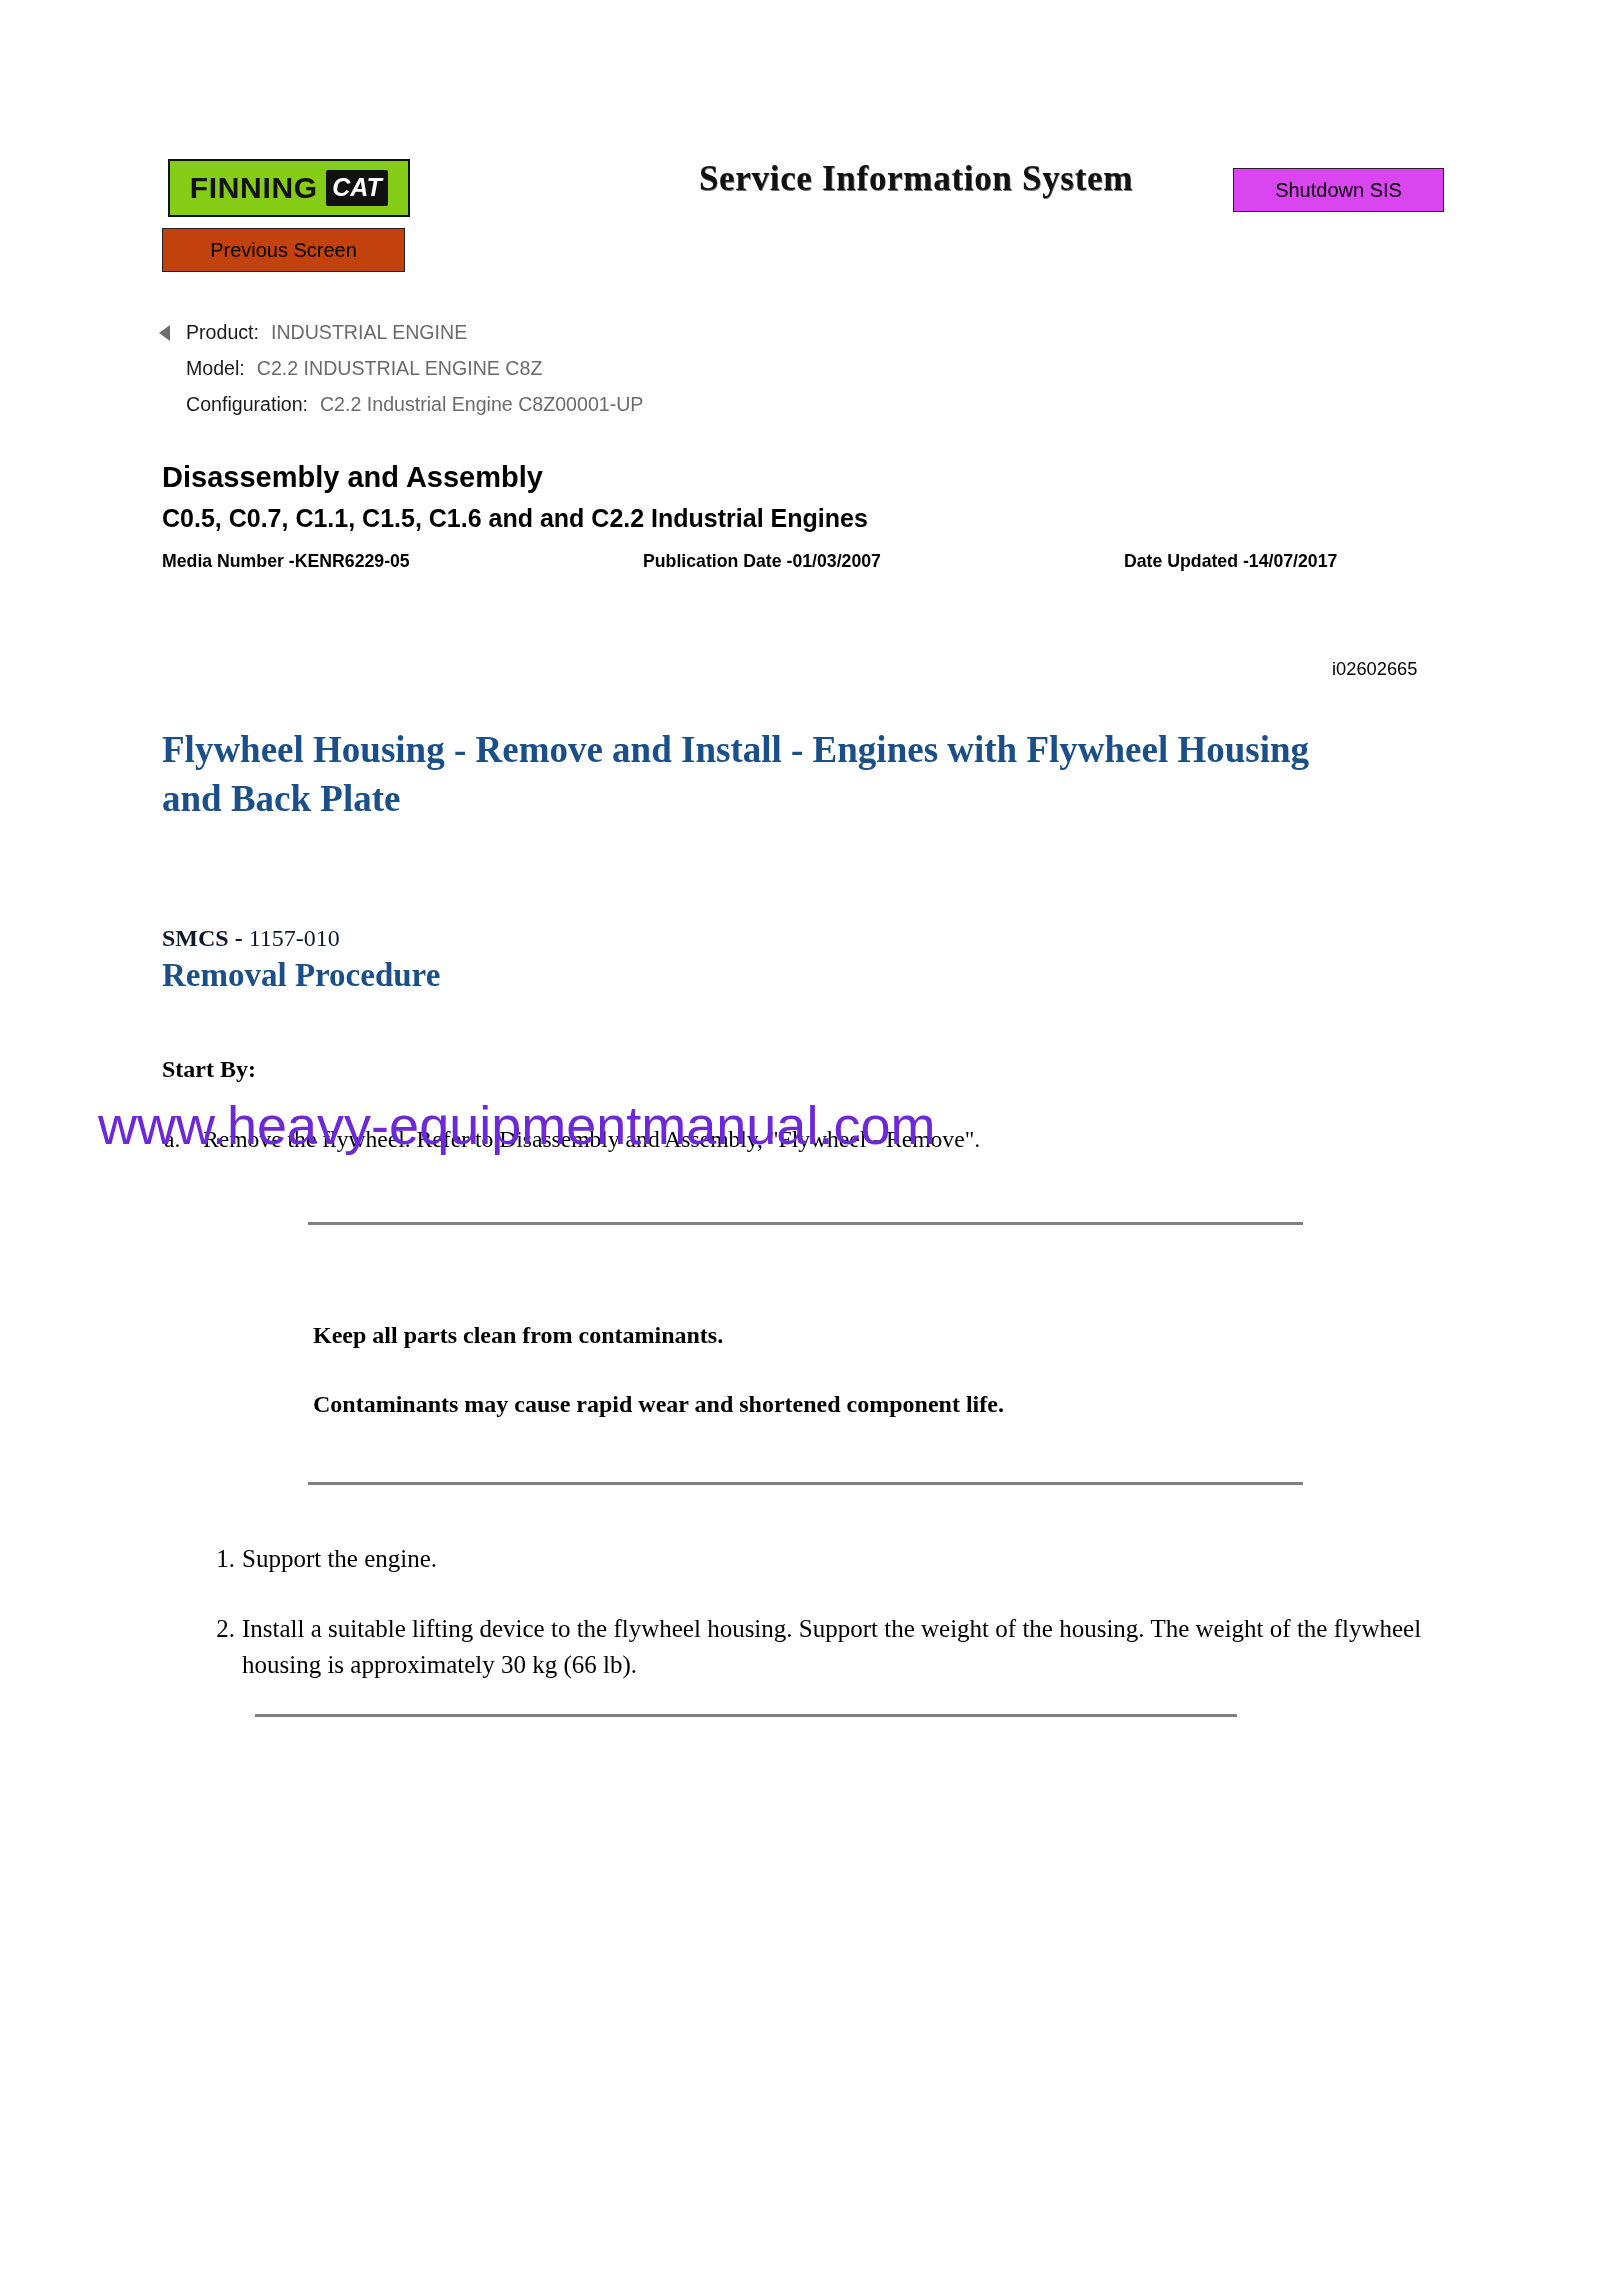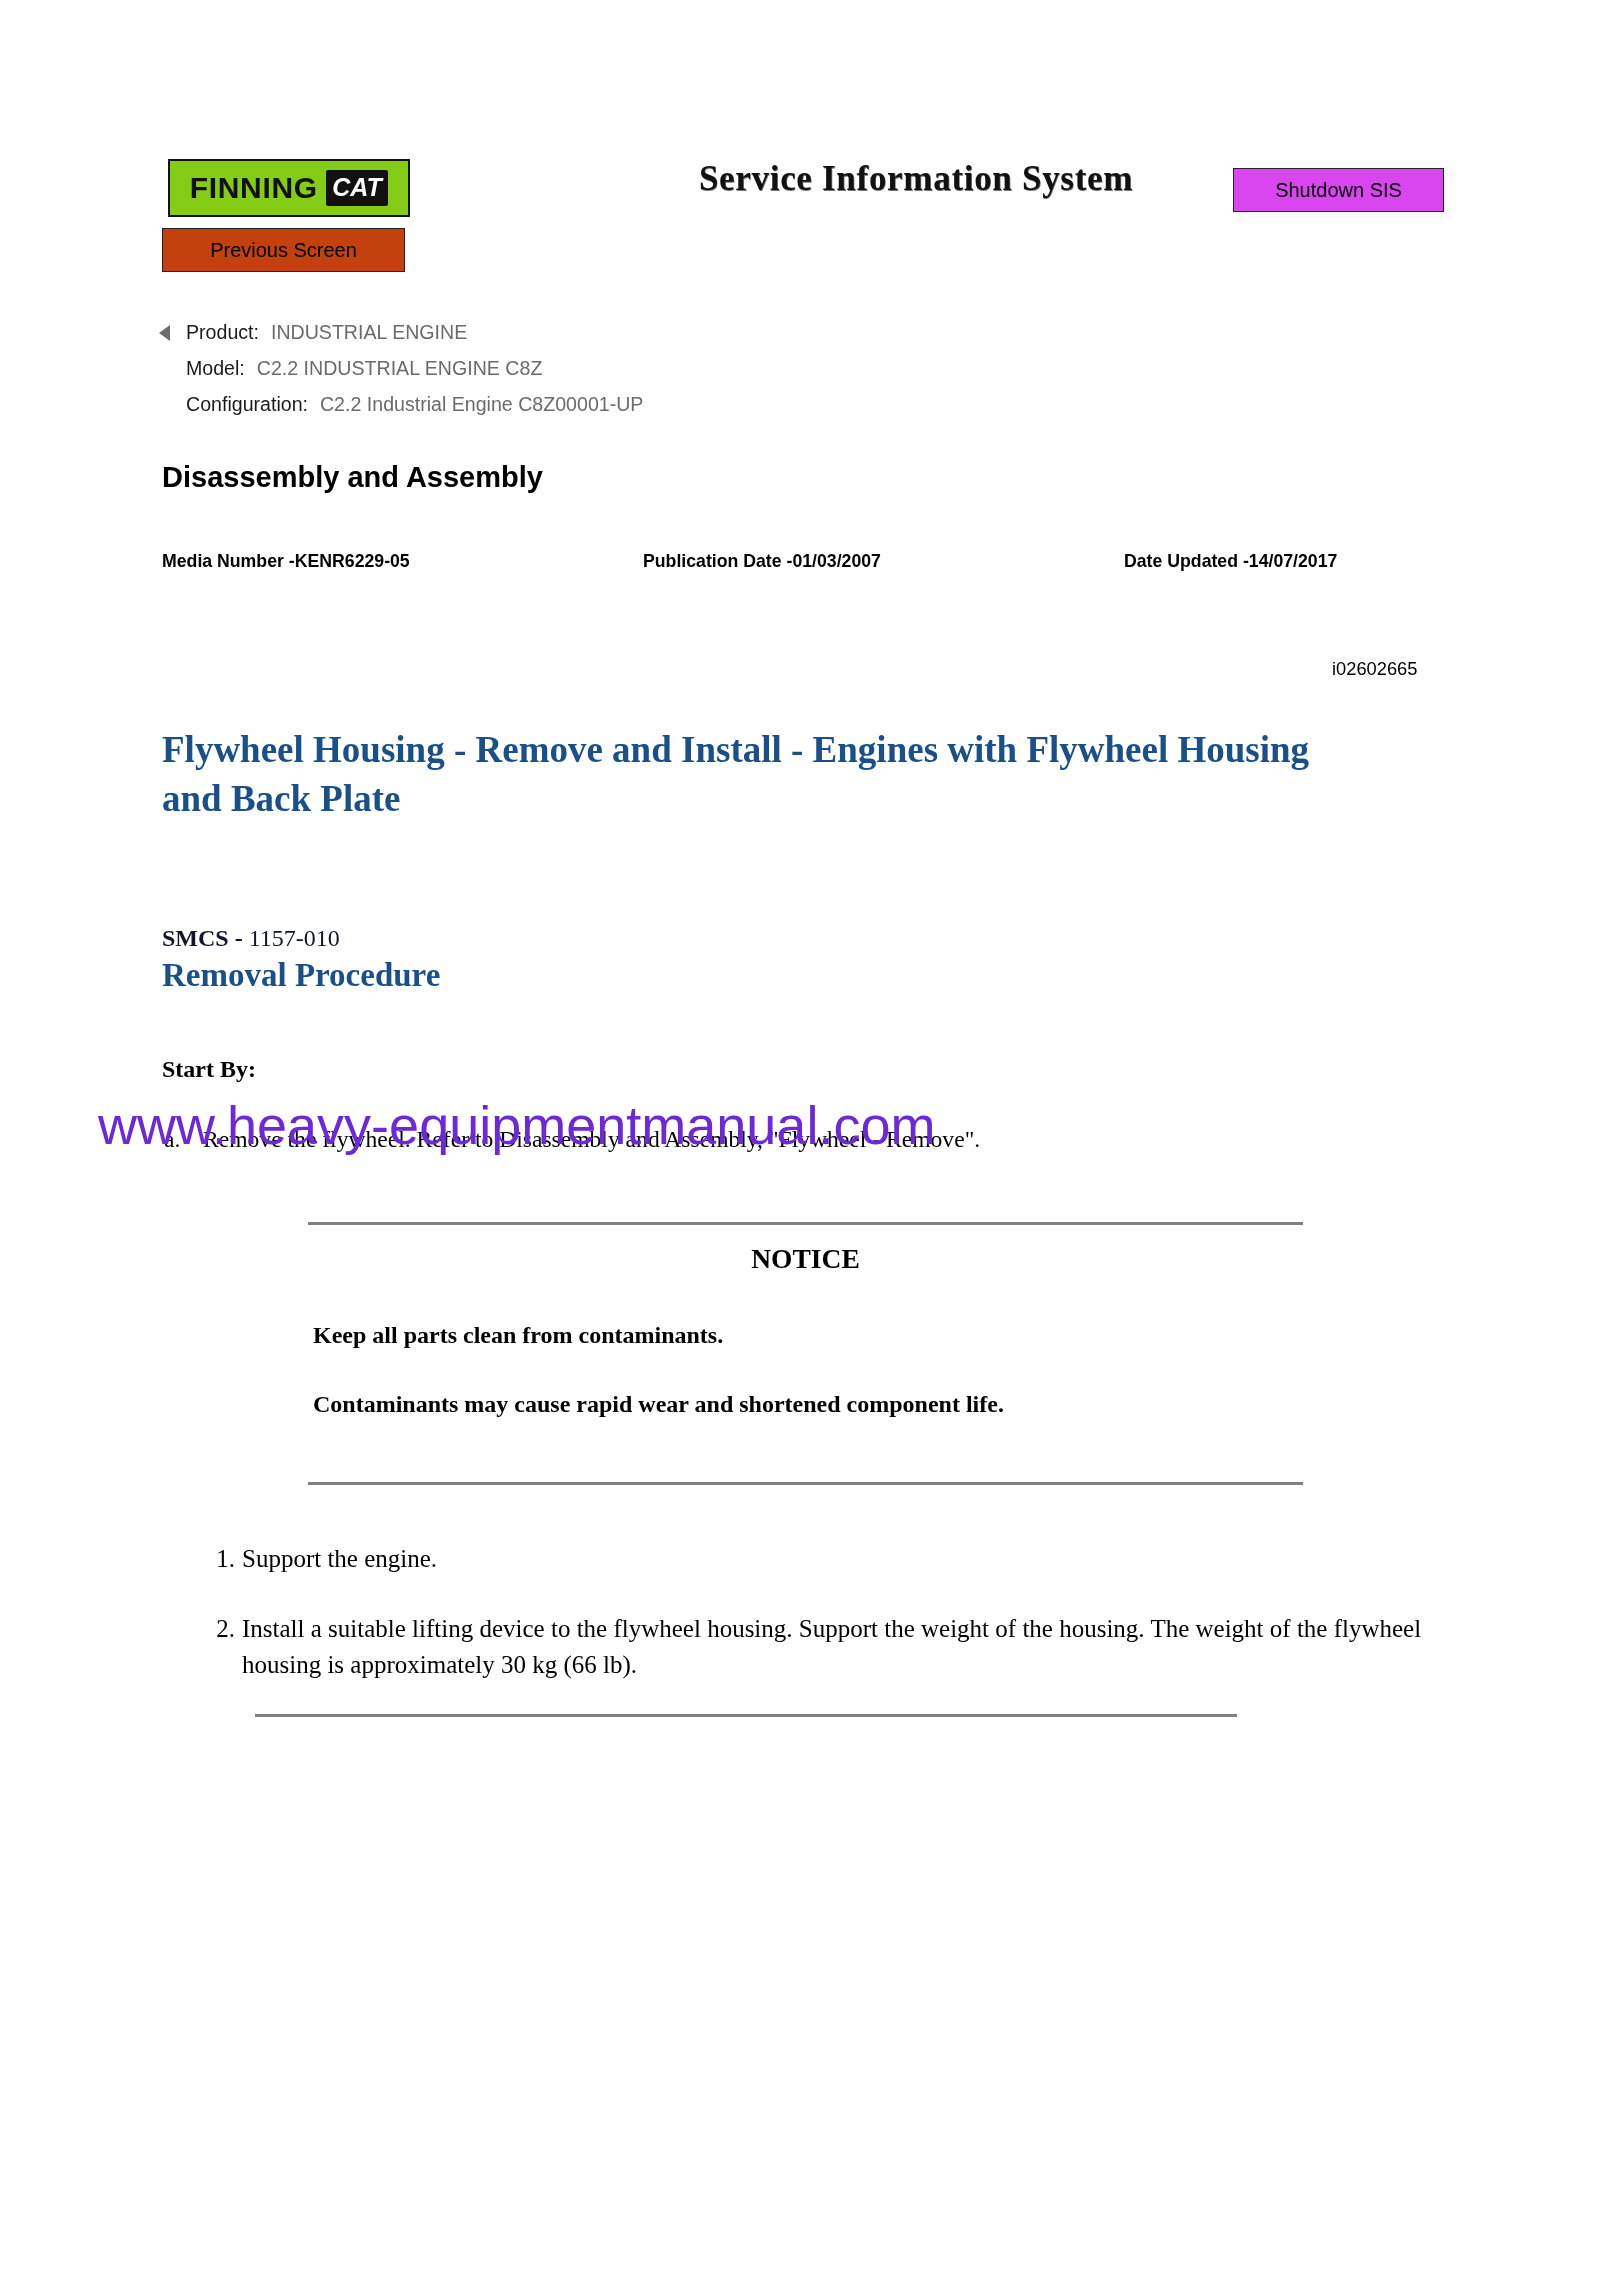--- a/index.html
+++ b/index.html
@@ -342,20 +342,21 @@
   <div class="meta-line meta-2">
     <span class="meta-label">Model:</span>
     <span class="meta-val">C2.2 INDUSTRIAL ENGINE C8Z</span>
   </div>
   <div class="meta-line meta-3">
     <span class="meta-label">Configuration:</span>
     <span class="meta-val">C2.2 Industrial Engine C8Z00001-UP</span>
   </div>
 
   <div class="doc-h1">Disassembly and Assembly</div>
+  <div class="doc-h2">C0.5, C0.7, C1.1, C1.5, C1.6 and and C2.2 Industrial Engines</div>
 
   <div class="doc-meta-row">
     <span class="m1">Media Number -KENR6229-05</span>
     <span class="m2">Publication Date -01/03/2007</span>
     <span class="m3">Date Updated -14/07/2017</span>
   </div>
 
   <div class="doc-id">i02602665</div>
 
   <div class="title-blue">Flywheel Housing - Remove and Install - Engines with Flywheel Housing and Back Plate</div>
@@ -368,21 +369,20 @@
   <div class="sec-head">Removal Procedure</div>
 
   <div class="startby">Start By:</div>
 
   <div class="start-item">
     <span class="marker">a.</span>
     <span>Remove the flywheel. Refer to Disassembly and Assembly, "Flywheel - Remove".</span>
   </div>
 
   <div class="notice-rule top"></div>
-  <div class="notice-title">NOTICE</div>
   <div class="notice-p notice-p1">Keep all parts clean from contaminants.</div>
   <div class="notice-p notice-p2">Contaminants may cause rapid wear and shortened component life.</div>
   <div class="notice-rule bottom"></div>
 
   <div class="step step1">
     <span class="num">1.</span>
     <span>Support the engine.</span>
   </div>
   <div class="step step2">
     <span class="num">2.</span>

